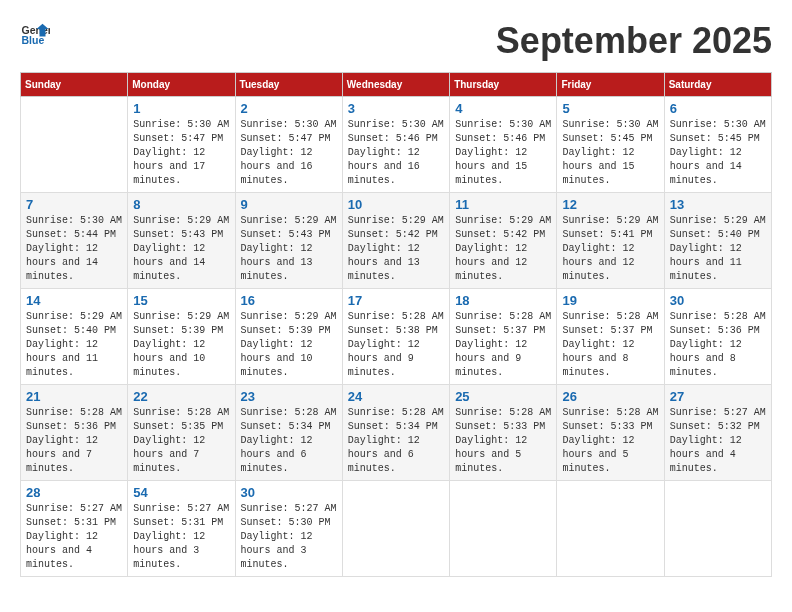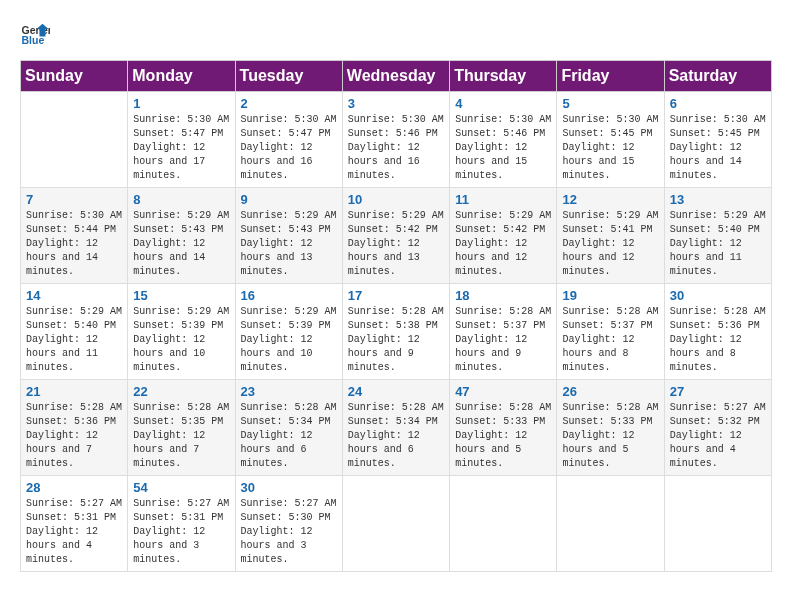--- a/index.html
+++ b/index.html
@@ -36,23 +36,23 @@
     .location-title {
       font-size: 16px;
       color: #555;
     }
     table {
       width: 100%;
       border-collapse: collapse;
       table-layout: fixed;
     }
     thead tr th {
-      background-color: #701a75;
+      background-color: #b91c1c;
       color: #fff;
-      font-size: 16px;
+      font-size: 10px;
       font-weight: bold;
       padding: 6px 4px;
       text-align: left;
       border: 1px solid #ccc;
     }
     tbody tr td {
       vertical-align: top;
       border: 1px solid #ddd;
       padding: 4px 5px;
       font-size: 10px;
@@ -84,20 +84,21 @@
 
 <div class="header-section">
   <div class="logo">
     <svg class="logo-icon" viewBox="0 0 40 40">
       <text x="2" y="18" font-size="14" font-weight="bold" fill="#333">General</text>
       <text x="2" y="32" font-size="14" font-weight="bold" fill="#1a6ab0">Blue</text>
       <polygon points="30,5 38,12 34,12 34,22 26,22 26,12 22,12" fill="#1a6ab0"></polygon>
     </svg>
   </div>
   <div class="title-section">
+    <div class="month-title">September 2025</div>
   </div>
 </div>
 
 <table>
   <thead>
     <tr id="header-row">
         <th>Sunday</th>
         <th>Monday</th>
         <th>Tuesday</th>
         <th>Wednesday</th>
@@ -205,21 +206,21 @@
         </td>
         <td>
           <span class="day-number">23</span>
           <div class="day-info">Sunrise: 5:28 AM<br>Sunset: 5:34 PM<br>Daylight: 12 hours and 6 minutes.</div>
         </td>
         <td>
           <span class="day-number">24</span>
           <div class="day-info">Sunrise: 5:28 AM<br>Sunset: 5:34 PM<br>Daylight: 12 hours and 6 minutes.</div>
         </td>
         <td>
-          <span class="day-number">47</span>
+          <span class="day-number">25</span>
           <div class="day-info">Sunrise: 5:28 AM<br>Sunset: 5:33 PM<br>Daylight: 12 hours and 5 minutes.</div>
         </td>
         <td>
           <span class="day-number">26</span>
           <div class="day-info">Sunrise: 5:28 AM<br>Sunset: 5:33 PM<br>Daylight: 12 hours and 5 minutes.</div>
         </td>
         <td>
           <span class="day-number">27</span>
           <div class="day-info">Sunrise: 5:27 AM<br>Sunset: 5:32 PM<br>Daylight: 12 hours and 4 minutes.</div>
         </td>

